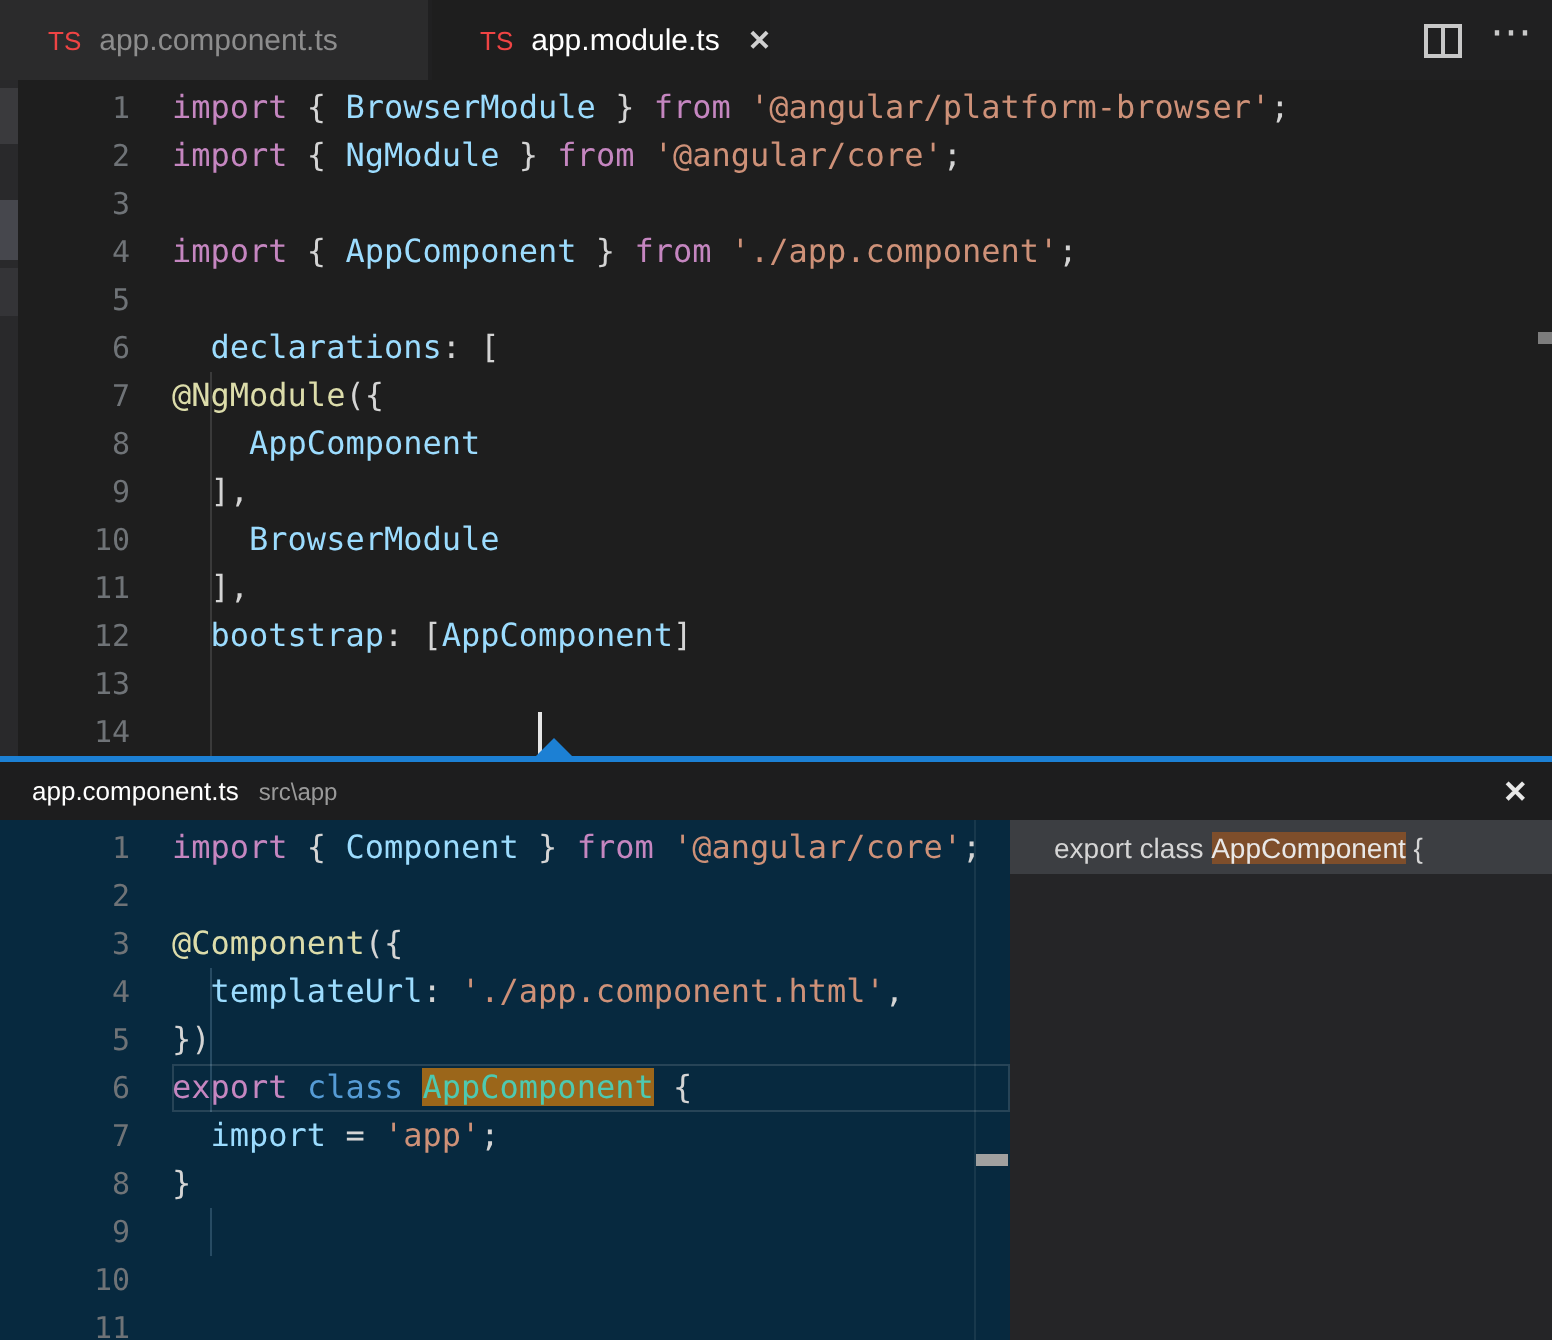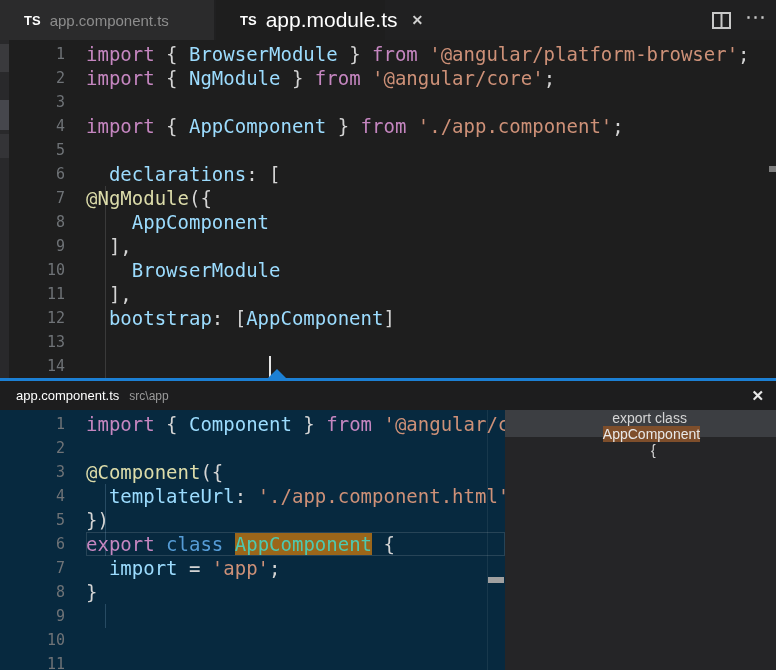--- a/index.html
+++ b/index.html
@@ -6,35 +6,35 @@
   #root{
     position:relative;width:776px;height:670px;overflow:hidden;
     background:#1e1e1e;font-family:"Liberation Sans",sans-serif;
     -webkit-font-smoothing:antialiased;
   }
   
   #tabbar{position:absolute;left:0;top:0;width:776px;height:40px;background:#202021;}
   .tab{position:absolute;top:0;height:40px;display:flex;align-items:center;box-sizing:border-box;padding-left:24px;cursor:pointer;}
   #tab-1{left:0;width:214px;background:#2b2b2c;}
   #tab-2{left:216px;width:169px;background:#1e1e1e;}
-  .ts-badge{font-size:13px;font-weight:bold;color:#ffffff;margin-right:9px;letter-spacing:0px;}
+  .ts-badge{font-size:13px;font-weight:normal;color:#ef4444;margin-right:9px;letter-spacing:0px;}
   #tab-1 .tab-label{color:#8d8d8d;font-size:15px;}
-  #tab-2 .tab-label{color:#ffffff;font-size:21px;}
+  #tab-2 .tab-label{color:#ffffff;font-size:15px;}
   .tab-close{color:#d0d0d0;font-size:14px;font-weight:bold;margin-left:14px;}
   #editor-actions{position:absolute;right:8px;top:0;height:40px;display:flex;align-items:center;gap:12px;}
   #split-btn{width:20px;height:18px;display:flex;align-items:center;justify-content:center;}
   #more-btn{color:#c8c8c8;font-size:21px;line-height:18px;padding:0 2px 6px 2px;}
   
   #left-strip{position:absolute;left:0;top:40px;width:9px;height:338px;background:#29292b;}
   #left-strip .seg{position:absolute;left:0;width:9px;}
   
   .gutter{position:absolute;left:9px;width:56px;top:2px;text-align:right;padding-right:5px;box-sizing:content-box;}
   .gutter .ln{height:24px;line-height:24px;font-family:"DejaVu Sans Mono",monospace;font-size:15px;color:#6f7377;}
   .code{position:absolute;left:86px;top:2px;right:0;}
-  .code-row{height:24px;line-height:24px;font-family:"DejaVu Sans Mono",monospace;font-size:19px;white-space:pre;}
+  .code-row{height:24px;line-height:24px;font-family:"DejaVu Sans Mono",monospace;font-size:16px;white-space:pre;}
   .tk-kw{color:#c586c0}.tk-cls{color:#569cd6}
   .tk-var{color:#9cdcfe}.tk-str{color:#ce9178}.tk-dec{color:#dcdcaa}.tk-pun{color:#d4d4d4}
   .tk-match{color:#4ec9b0;background:#9b661a;}
   .active-line{outline:1px solid rgba(255,255,255,0.13);outline-offset:-1px;}
   
   #main-editor{position:absolute;left:0;top:40px;width:776px;height:338px;}
   #main-indent-guide{position:absolute;left:105px;top:146px;width:1px;height:192px;background:#3a3a3a;}
   #main-cursor{position:absolute;width:2px;height:21px;background:#e6e6e6;}
   #main-overview-dash{position:absolute;right:0;top:126px;width:7px;height:6px;background:#7d7d7d;}
   
@@ -45,21 +45,21 @@
   #peek-file{color:#ffffff;font-size:13px;}
   #peek-path{color:#9a9a9a;font-size:12px;margin-left:10px;}
   #peek-close{margin-left:auto;color:#e8e8e8;font-size:15px;font-weight:bold;cursor:pointer;}
   #peek-body{position:absolute;left:0;top:32px;width:776px;height:260px;}
   #peek-editor{position:absolute;left:0;top:0;width:505px;height:260px;background:#07293f;overflow:hidden;}
   #peek-guide-1{position:absolute;left:105px;top:74px;width:1px;height:72px;background:#274b63;}
   #peek-guide-2{position:absolute;left:105px;top:194px;width:1px;height:24px;background:#274b63;}
   #peek-scroll-edge{position:absolute;left:487px;top:0;width:1px;height:260px;background:rgba(255,255,255,0.07);}
   #peek-overview-dash{position:absolute;left:488px;top:167px;width:16px;height:6px;background:#a0a0a0;}
   #peek-results{position:absolute;left:505px;top:0;width:271px;height:260px;background:#252527;}
-  #result-row{height:27px;display:flex;align-items:center;background:#3c3e42;padding-left:22px;font-size:14px;white-space:pre;cursor:pointer;flex-direction:column;}
+  #result-row{height:27px;display:flex;align-items:center;background:#3c3e42;padding-left:22px;font-size:14px;white-space:pre;cursor:pointer;}
   .rp-plain{color:#d5d5d5}
   .rp-match{color:#e8e8e8;background:#7e4e2b;}
 </style>
 </head>
 <body>
 
 <div id="root">
 
   <div id="tabbar">
     <div class="tab" id="tab-1">

